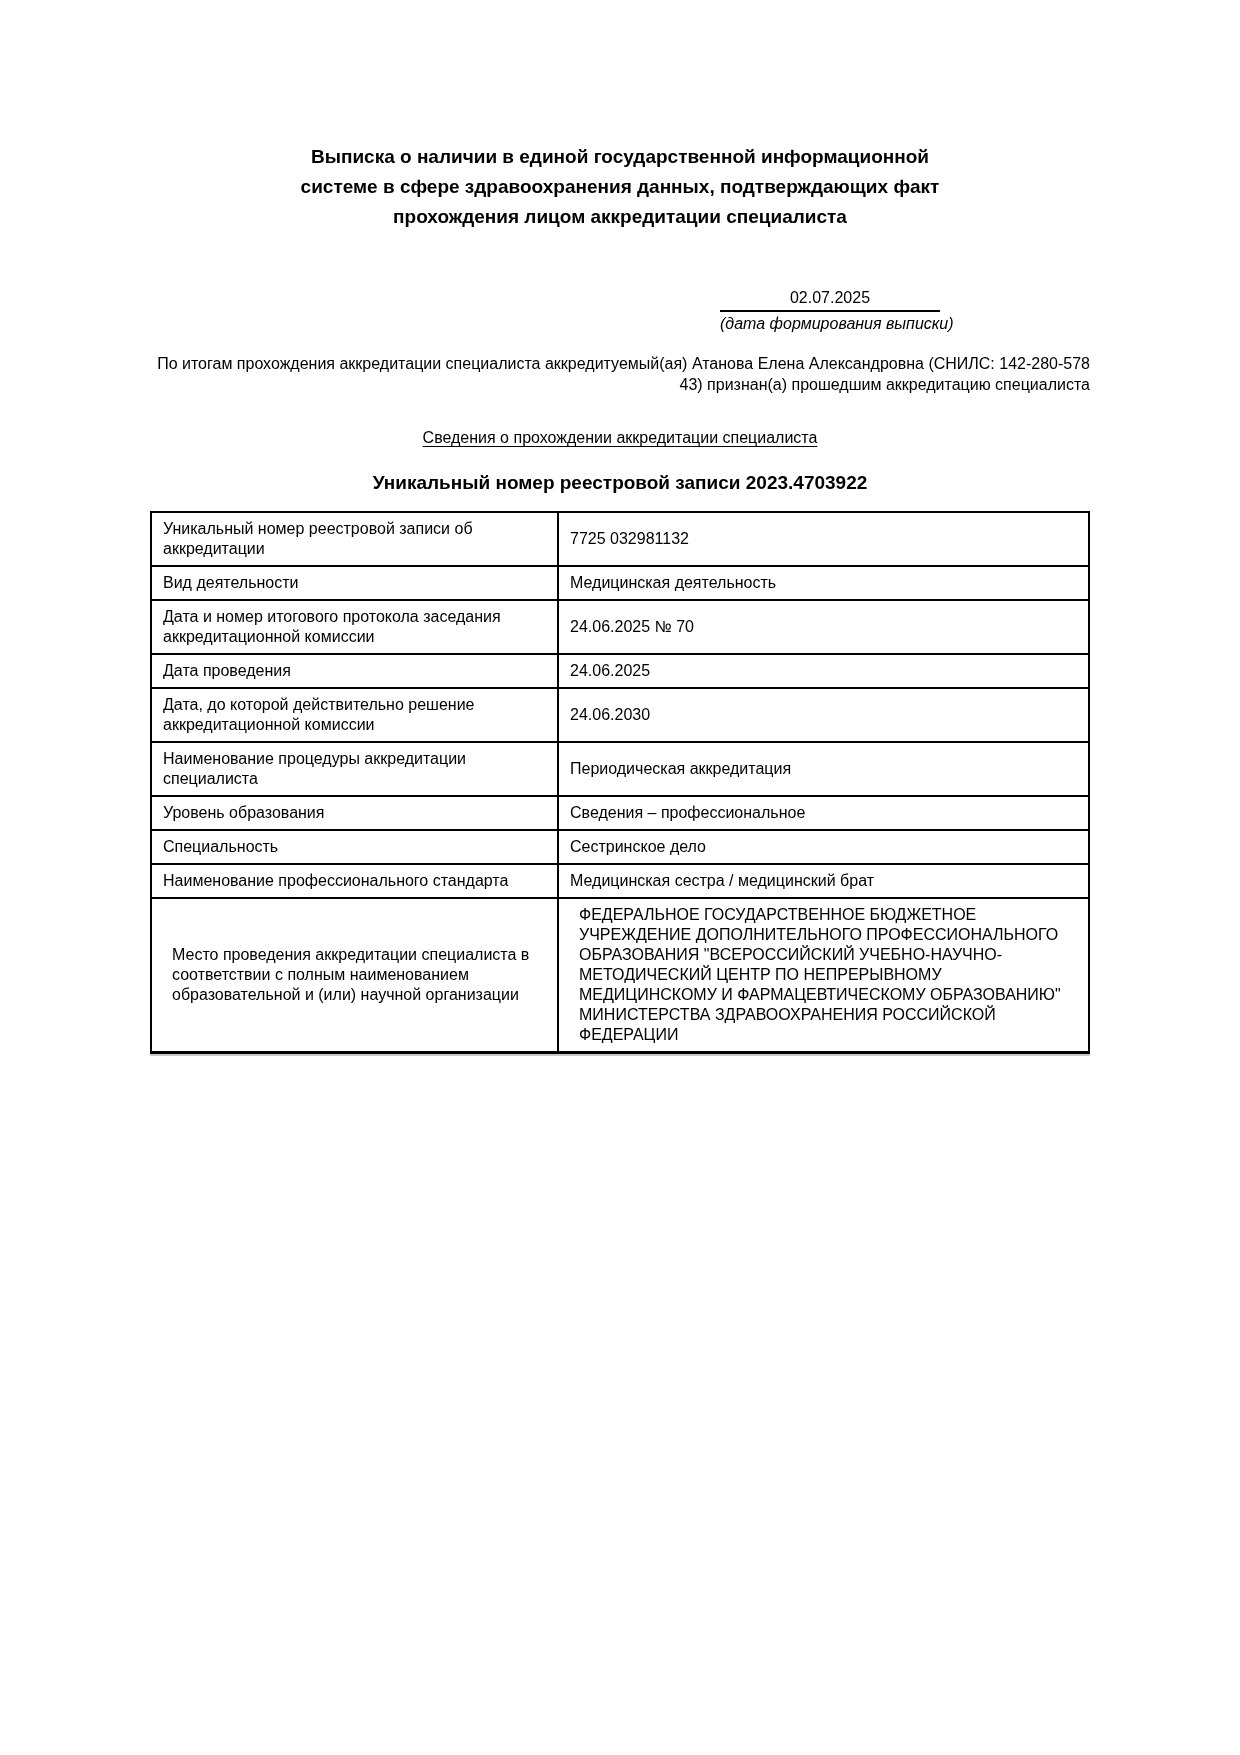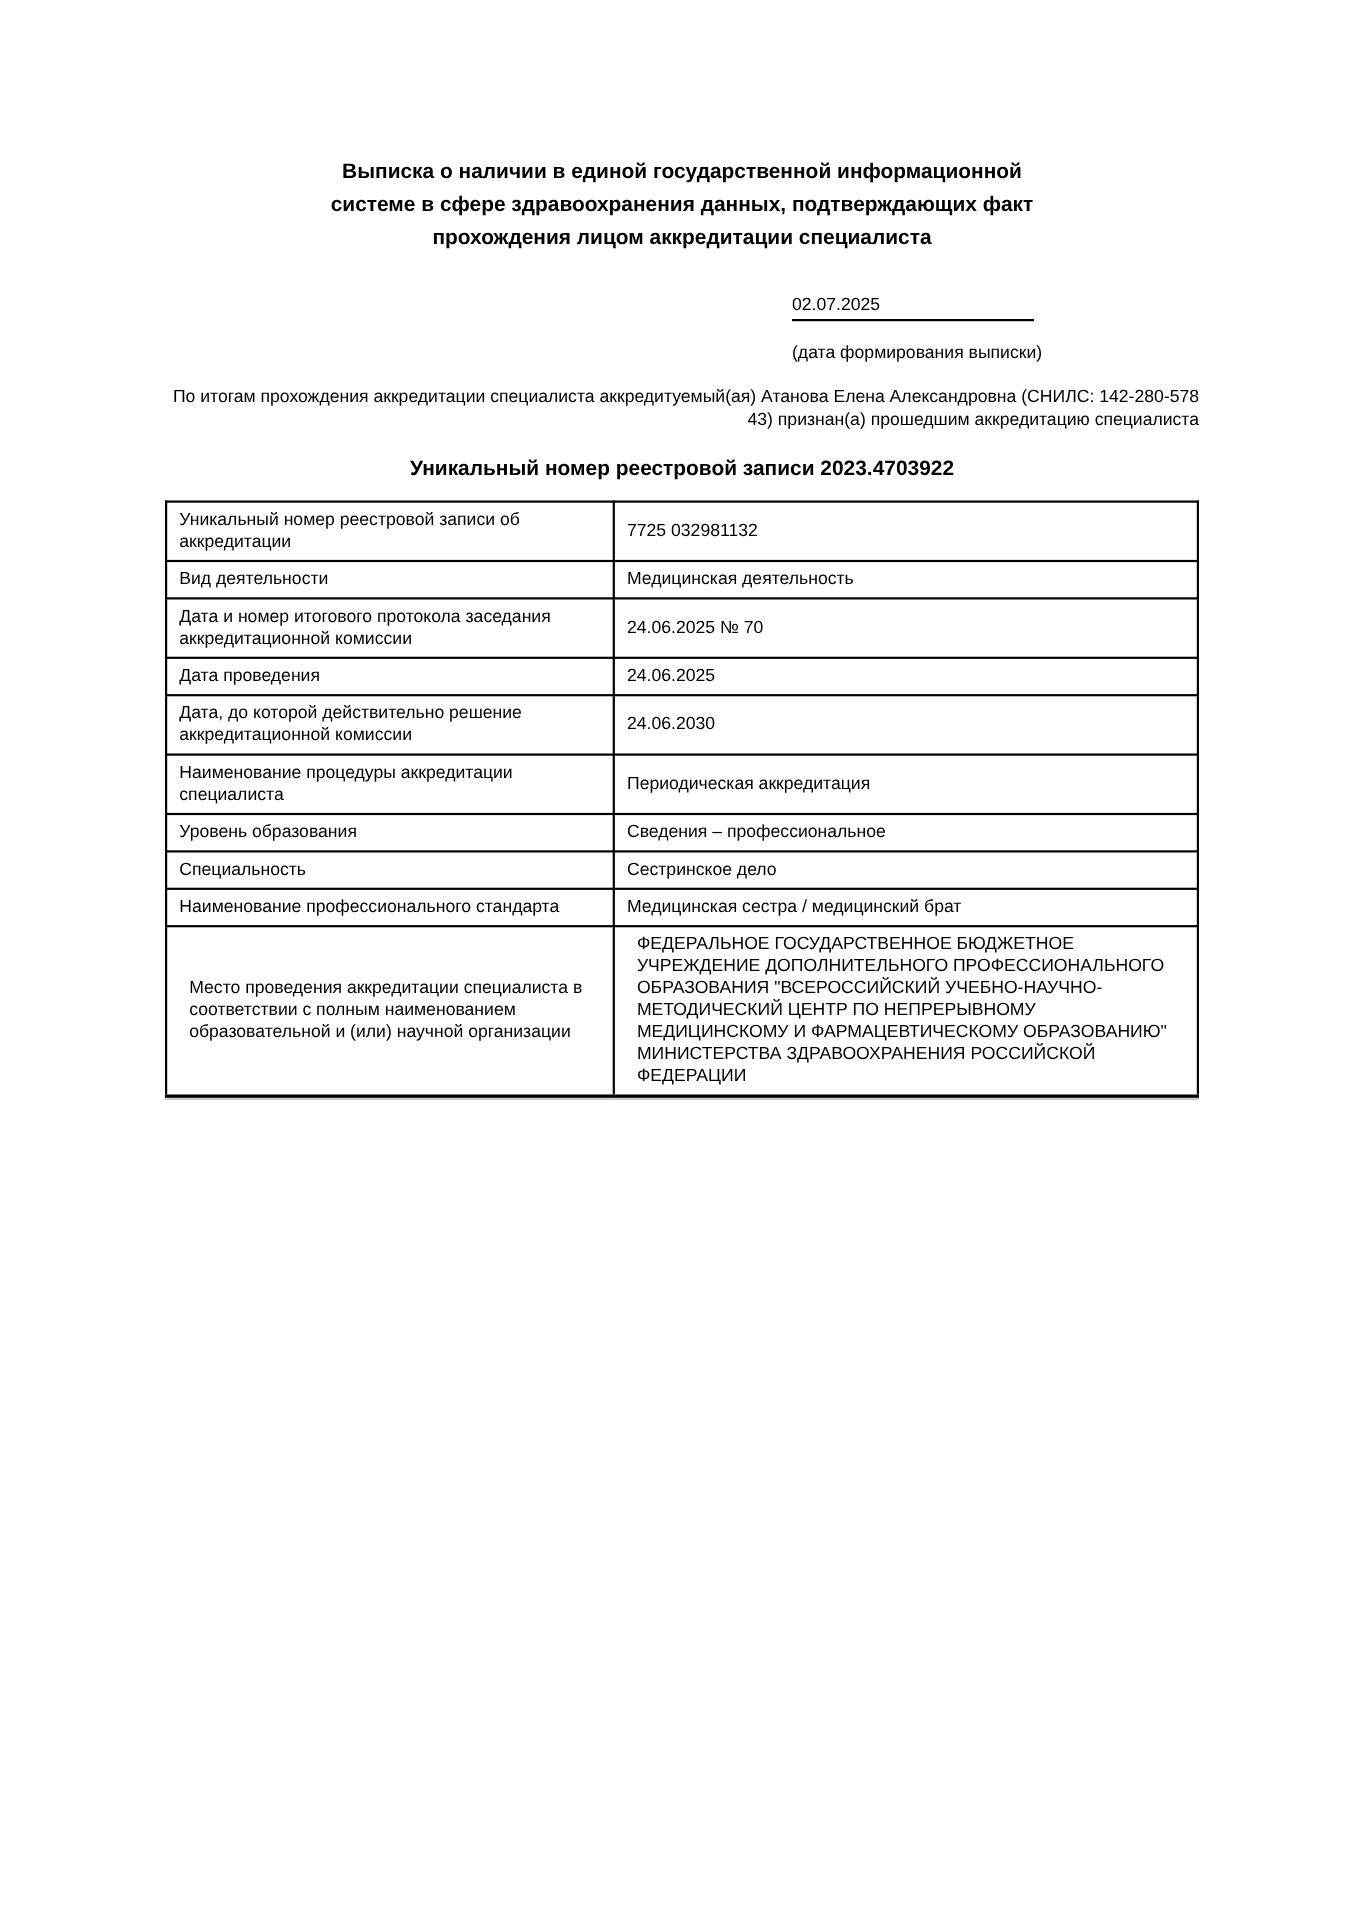--- a/index.html
+++ b/index.html
@@ -21,33 +21,35 @@
     margin: 0;
     font-size: 19px;
     font-weight: bold;
     line-height: 30px;
     text-align: center;
   }
   .title-line { display: block; }
 
   .date-block {
     width: 220px;
-    margin: 36px 150px 0 auto;
+    margin: 56px 150px 0 auto;
+    text-align: center;
   }
   .date-value {
     font-size: 16px;
     line-height: 19px;
     padding-bottom: 3px;
     border-bottom: 2px solid #000000;
   }
   .date-caption {
     font-size: 16px;
     line-height: 19px;
-    padding-top: 19px;
+    padding-top: 2px;
     white-space: nowrap;
+    font-style: italic;
   }
 
   .intro {
     margin: 20px 0 0 0;
     font-size: 16px;
     line-height: 21px;
     text-align: right;
   }
 
   .section-heading {
@@ -95,20 +97,21 @@
     <span class="title-line">прохождения лицом аккредитации специалиста</span>
   </h1>
 
   <div class="date-block">
     <div class="date-value">02.07.2025</div>
     <div class="date-caption">(дата формирования выписки)</div>
   </div>
 
   <p class="intro">По итогам прохождения аккредитации специалиста аккредитуемый(ая) Атанова Елена Александровна (СНИЛС: 142-280-578 43) признан(а) прошедшим аккредитацию специалиста</p>
 
+  <div class="section-heading">Сведения о прохождении аккредитации специалиста</div>
 
   <div class="record-heading">Уникальный номер реестровой записи 2023.4703922</div>
 
   <table class="acc-table">
     <tbody>
       <tr>
         <td class="label-cell">Уникальный номер реестровой записи об аккредитации</td>
         <td class="value-cell">7725 032981132</td>
       </tr>
       <tr>

